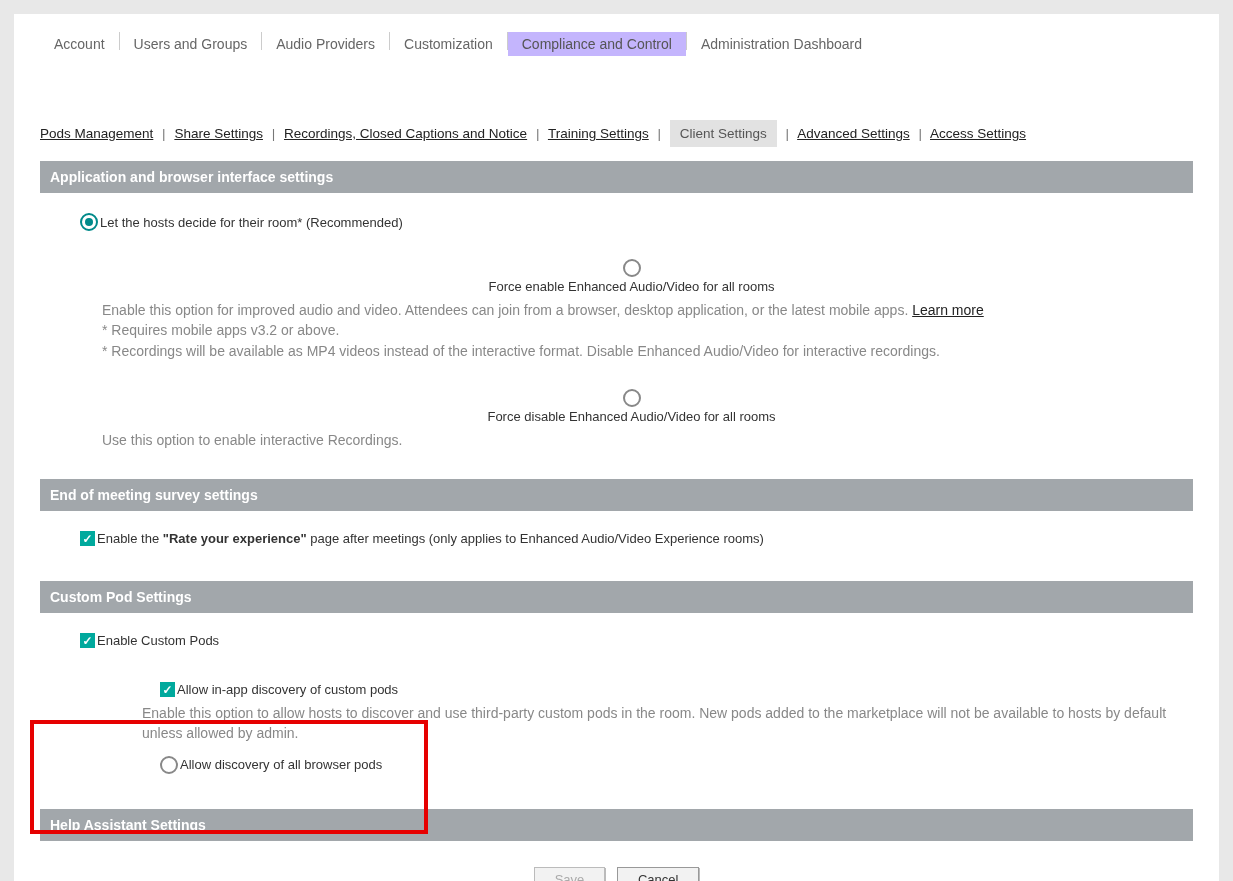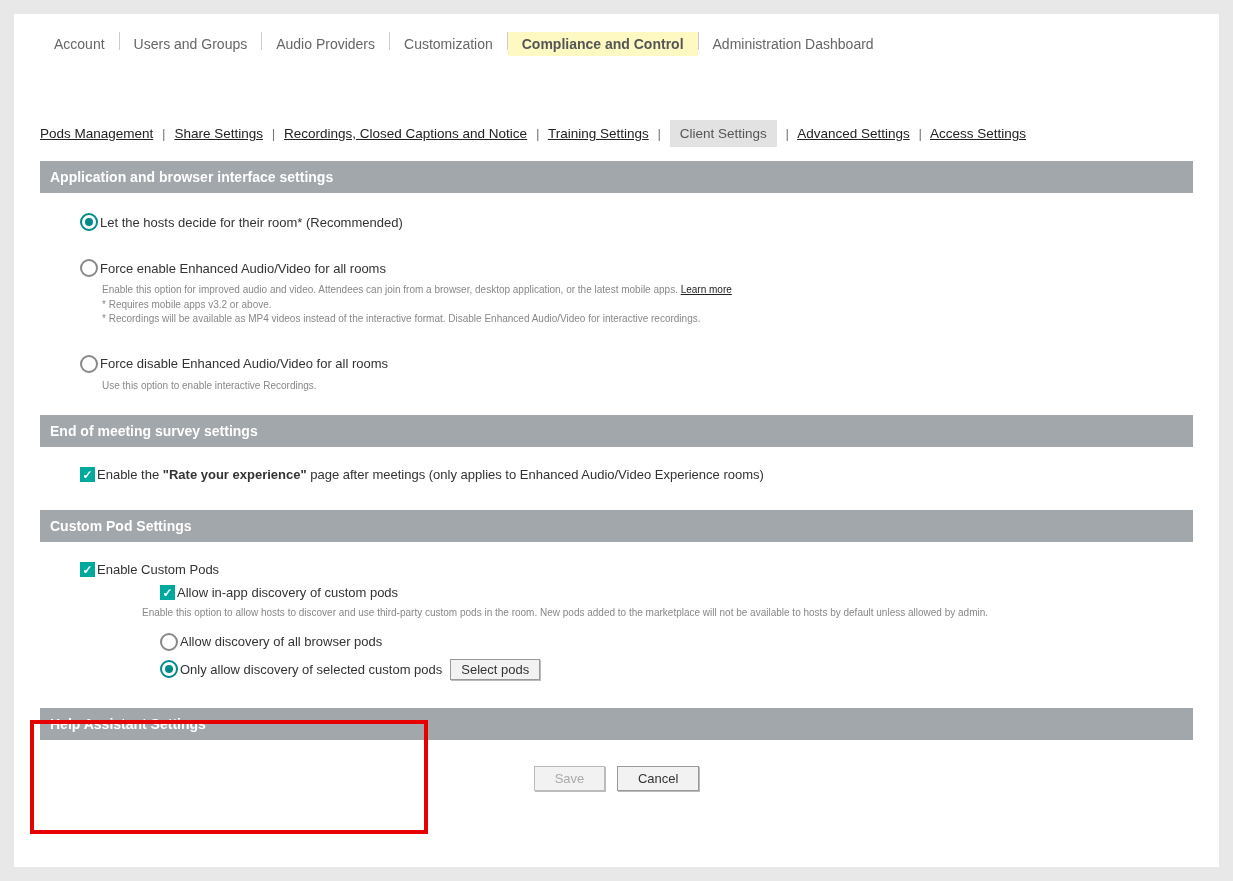--- a/index.html
+++ b/index.html
@@ -28,23 +28,22 @@
     padding: 4px 14px;
     cursor: pointer;
     color: #666;
   }
   .topnav .sep {
     width: 1px;
     height: 18px;
     background: #ccc;
   }
   .topnav .item.active {
-    background: #fef9c3;
+    background: #c4b5fd;
     color: #555;
-    font-weight: bold;
   }
   .subnav {
     margin: 50px 0 14px 0;
     font-size: 13.5px;
   }
   .subnav a {
     color: #222;
     text-decoration: underline;
     cursor: pointer;
   }
@@ -58,35 +57,35 @@
     text-decoration: none;
     color: #555;
     display: inline-block;
   }
   .section-header {
     background: #a2a7ab;
     color: #fff;
     font-weight: bold;
     padding: 8px 10px;
     font-size: 14px;
-    margin-top: 6px;
+    margin-top: 13px;
   }
   .section-body {
     padding: 12px 10px 16px 40px;
   }
   .option {
     margin: 8px 0 6px 0;
     display: flex;
     align-items: center;
     gap: 2px;
   }
-  .option.spaced { margin-top: 28px; }
+  .option.spaced { margin-top: 28px; flex-direction: column; }
   .subdesc {
     color: #888;
-    font-size: 10px;
+    font-size: 14px;
     margin: 6px 0 0 22px;
     line-height: 1.45;
   }
   .subdesc a { color:#222; text-decoration: underline; cursor:pointer; }
   .nested-1 { margin-left: 40px; }
   .nested-2 { margin-left: 80px; }
 
   
   .radio {
     width: 14px; height: 14px;
@@ -215,35 +214,30 @@
     </div>
   </div>
 
   <div class="section-header">Custom Pod Settings</div>
   <div class="section-body">
     <div class="option">
       <span class="checkbox"></span>
       <span class="label-text">Enable Custom Pods</span>
     </div>
 
-    <div class="option nested-1" style="margin-top:8px;padding-left:40px;">
+    <div class="option nested-1" style="margin-top:34px;padding-left:40px;">
       <span class="checkbox"></span>
       <span class="label-text">Allow in-app discovery of custom pods</span>
     </div>
     <div class="subdesc nested-1" style="margin-left:62px;">Enable this option to allow hosts to discover and use third-party custom pods in the room. New pods added to the marketplace will not be available to hosts by default unless allowed by admin.</div>
 
     <div class="option nested-2" style="margin-top:12px;">
       <span class="radio"></span>
       <span class="label-text">Allow discovery of all browser pods</span>
     </div>
-    <div class="option nested-2">
-      <span class="radio checked"></span>
-      <span class="label-text">Only allow discovery of selected custom pods</span>
-      <button class="btn" style="margin-left:6px;">Select pods</button>
-    </div>
   </div>
 
   <div class="section-header">Help Assistant Settings</div>
 
   <div class="button-row">
     <button class="btn disabled">Save</button>
     <button class="btn">Cancel</button>
   </div>
 
   <div class="highlight-box"></div>

